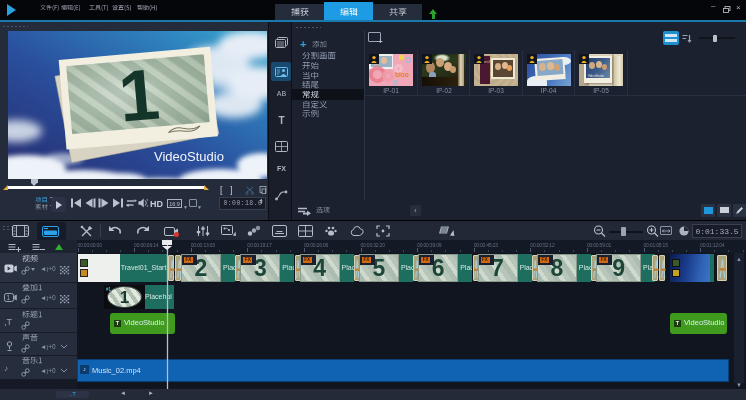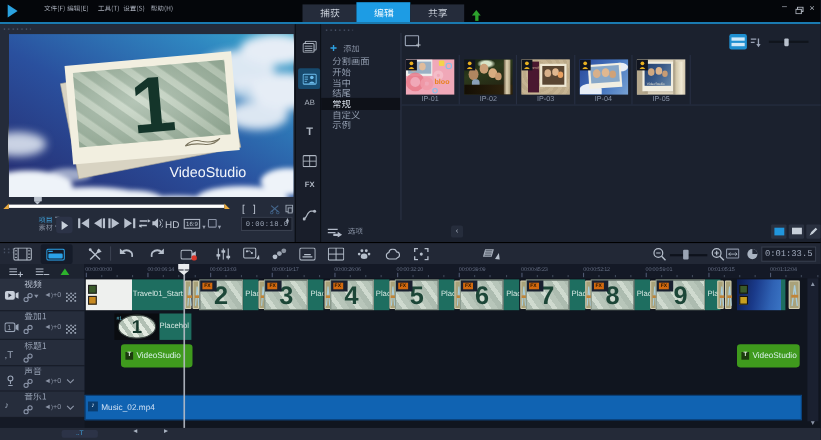--- a/index.html
+++ b/index.html
@@ -191,21 +191,21 @@
           <path d="M56.5 7 h7"></path>
         </g>
     <path d="M63.5 3 l3 0 l-1.5 -2.6 Z" transform="rotate(90 64.8 2.6)"></path>
         <path d="M56 6 l3 0 l-1.5 2.6 Z" transform="rotate(90 57.3 7.4)"></path>
     <path d="M68.5 3.2 h2.2 l3 -2.7 v9 l-3 -2.7 h-2.2 Z"></path>
     <g fill="none" stroke="#b9c1ce" stroke-width="0.9">
           <path d="M75.2 2.4 q2.4 2.6 0 5.2"></path>
           <path d="M77 1.2 q3.6 3.8 0 7.6"></path>
         </g>
   </svg>
-  <div class="abs" style="left:150px;top:177px;color:#c2cad6;font-size:9px;font-weight:normal;">HD</div>
+  <div class="abs" style="left:150px;top:177px;color:#c2cad6;font-size:9px;font-weight:bold;">HD</div>
   <div class="abs" style="left:167px;top:177px;width:15px;height:9px;border:1px solid #aab2c0;"></div>
   <svg class="abs" style="left:167px;top:177px;" width="15" height="9">
         <text x="7.5" y="6.8" font-size="5.5" fill="#b8c0cc" text-anchor="middle" font-family="Liberation Sans">16:9</text>
       </svg>
   <div class="abs" style="left:183px;top:182px;color:#9aa2b2;font-size:5px;">▼</div>
   <div class="abs" style="left:189px;top:177px;width:8px;height:8px;border:1px solid #8a93a5;border-radius:1px;"></div>
   <div class="abs" style="left:197px;top:182px;color:#9aa2b2;font-size:5px;">▼</div>
   <div class="abs" style="left:220px;top:163px;color:#c2cad6;font-size:9px;">[&nbsp;&nbsp;&nbsp;]</div>
   <svg class="abs" style="left:245px;top:164px;" width="10" height="9">
         <path d="M1.5 1 L8 6.5 M8 1 L1.5 6.5" stroke="#44668c" stroke-width="1"></path>

